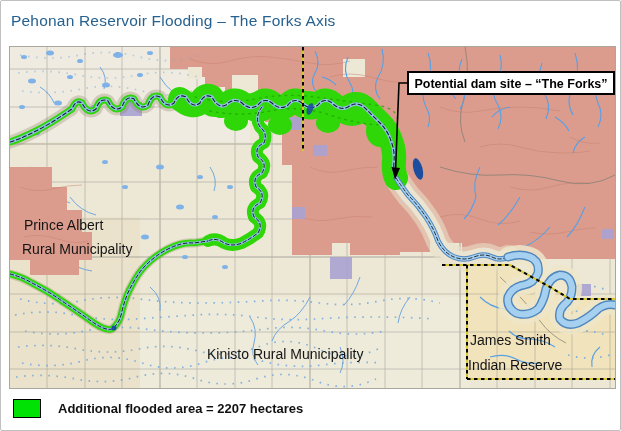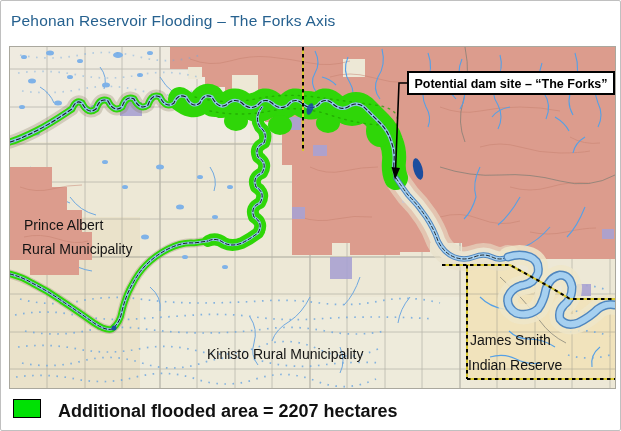--- a/index.html
+++ b/index.html
@@ -8,21 +8,21 @@
   #page-title{position:absolute;left:10px;top:11px;font-size:15.5px;font-weight:400;
               color:#26618F;letter-spacing:0.2px;}
   #map-wrap{position:absolute;left:8px;top:45px;width:605px;height:341px;
             border:1px solid #aaa89e;box-sizing:content-box;background:#EDE8D6;}
   #map-wrap svg{display:block;}
   svg text{font-family:"Liberation Sans",sans-serif;}
   .map-label{font-size:14px;fill:#141414;}
   .anno-text{font-size:12.5px;font-weight:bold;fill:#000;}
   #legend-swatch{position:absolute;left:12px;top:398px;width:28px;height:19px;
                  background:#00E104;border:1px solid #000;box-sizing:border-box;}
-  #legend-label{position:absolute;left:57px;top:400px;font-size:18px;font-weight:bold;color:#111;}
+  #legend-label{position:absolute;left:57px;top:400px;font-size:13px;font-weight:bold;color:#111;}
 </style>
 </head>
 <body>
 
 <div id="app">
 
   <div id="page-title">Pehonan Reservoir Flooding – The Forks Axis</div>
 
   <div id="map-wrap">
   <svg width="605" height="341" viewBox="0 0 605 341">

